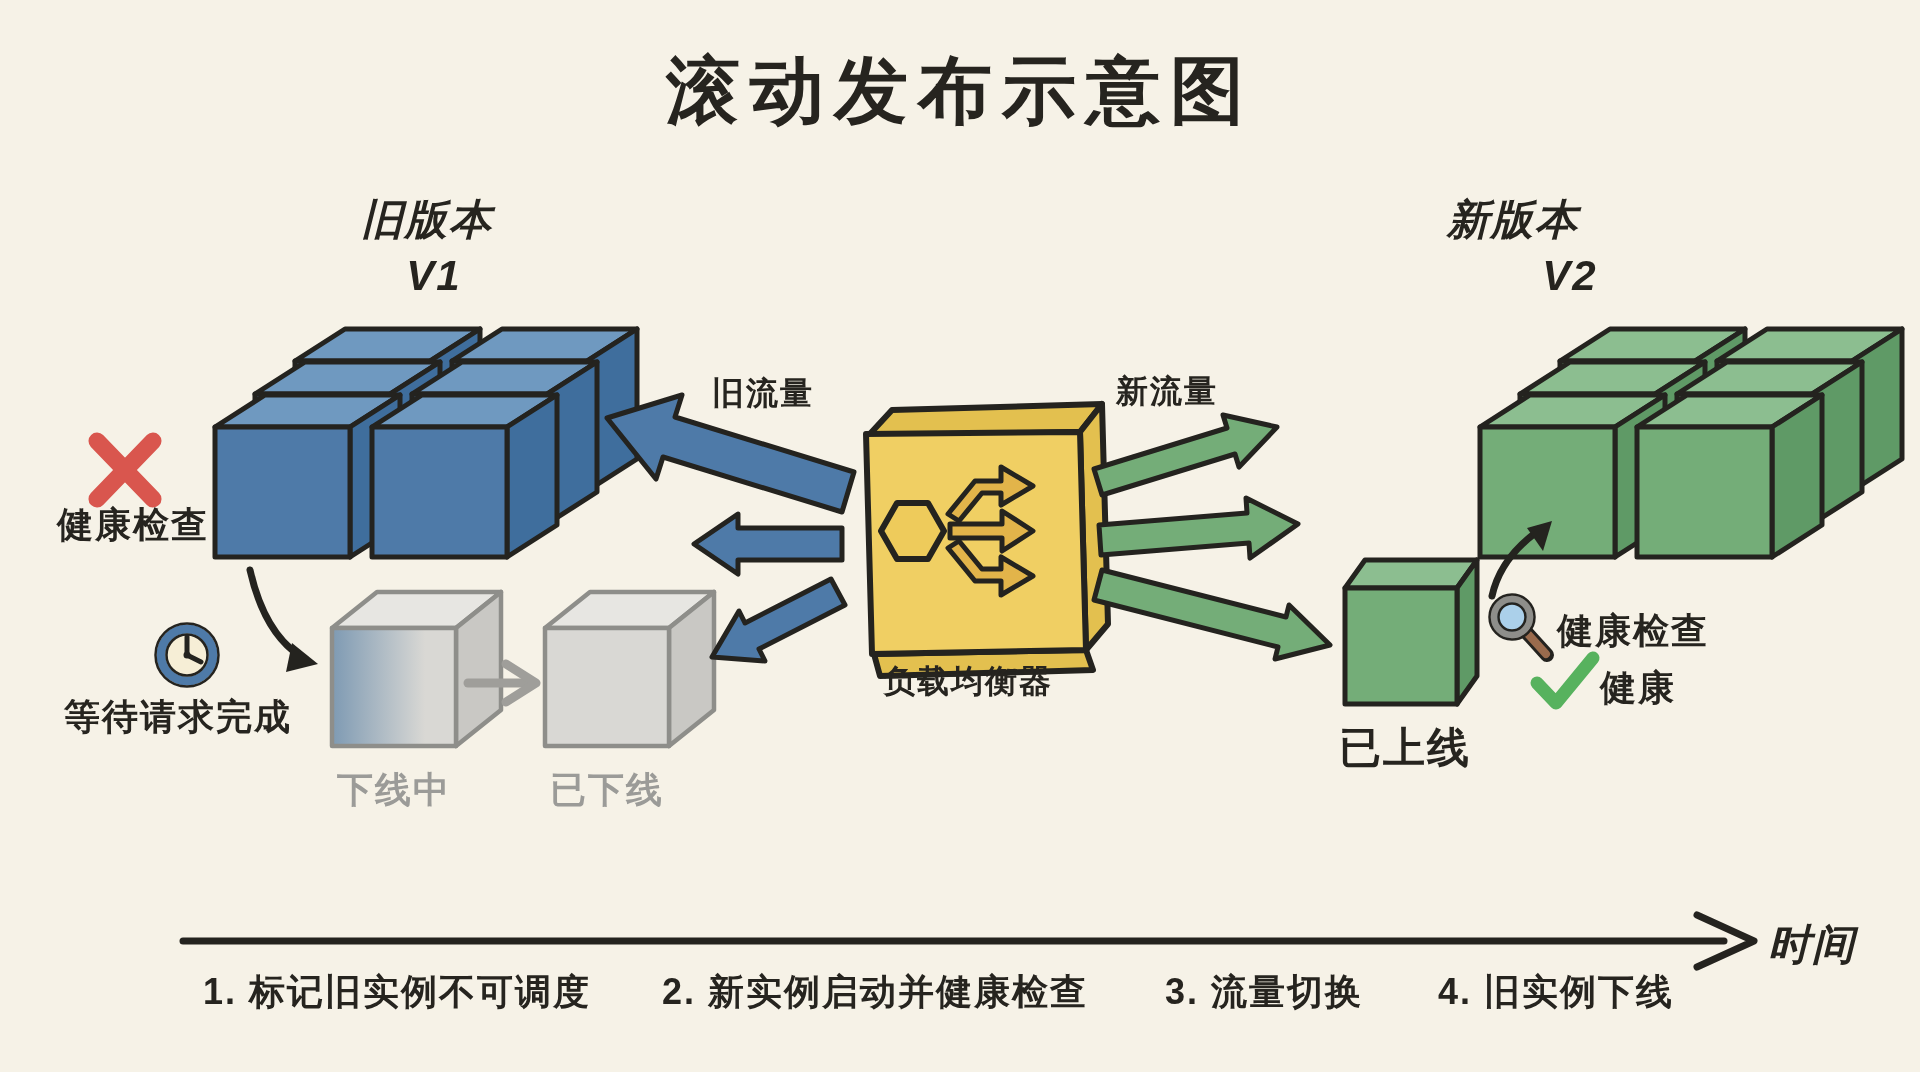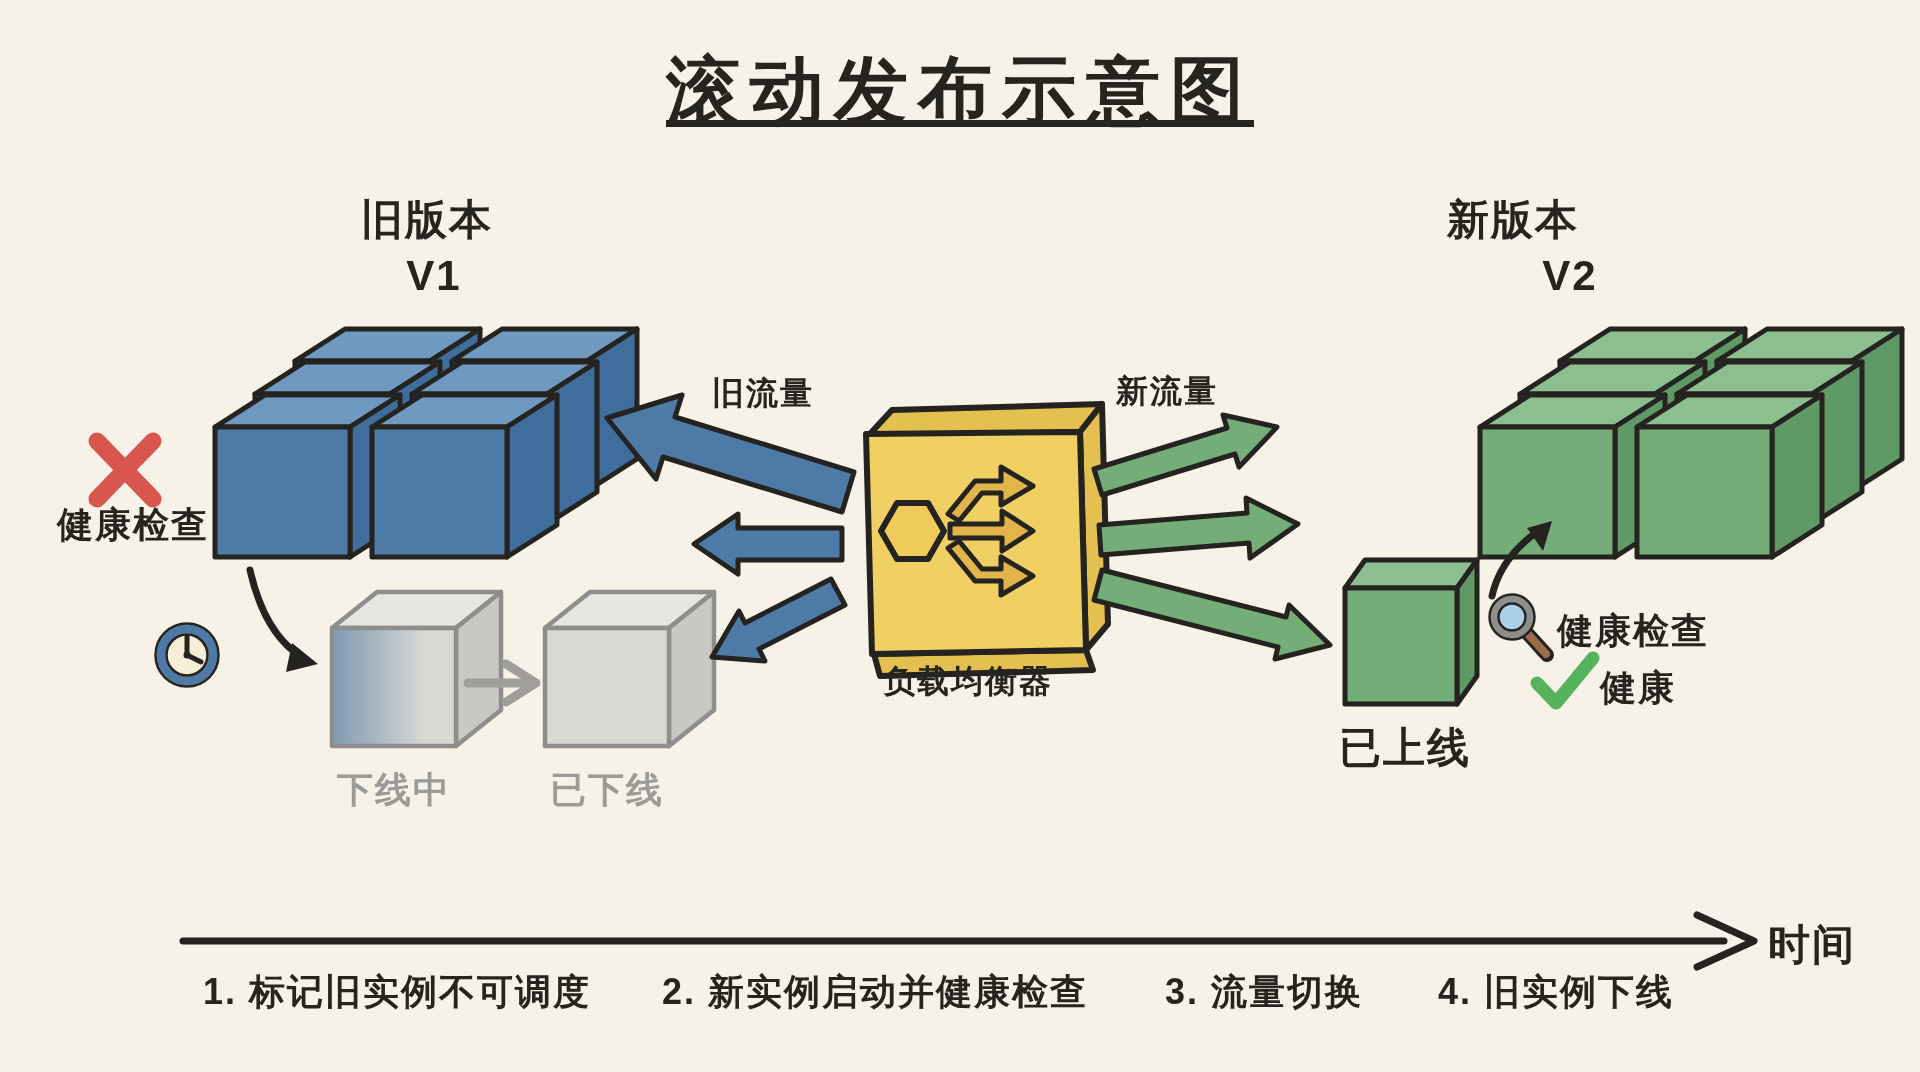--- a/index.html
+++ b/index.html
@@ -6,22 +6,22 @@
   .stage{
     position:relative;width:1920px;height:1072px;overflow:hidden;
     background:var(--background,#f6f2e7);
     font-family:"Liberation Sans","DejaVu Sans",sans-serif;
   }
   .stage svg{position:absolute;left:0;top:0;}
   .lbl{
     position:absolute;transform:translateX(-50%);
     white-space:nowrap;color:#26241f;font-weight:700;letter-spacing:2px;
   }
-  .title{font-size:74px;letter-spacing:10px;text-decoration:underline;}
-  .f42{font-size:42px;}
+  .title{font-size:74px;letter-spacing:10px;}
+  .f42{font-size:42px;font-style:italic;}
   .f40{font-size:32px;}
   .f38{font-size:42px;}
   .f36{font-size:36px;}
   .muted{color:var(--muted-text,#9b9b98);}
   .steps .lbl{font-weight:700;}
   
   .cu-blue{--face:var(--old-version-blue,#4e7aa8);--topf:#6f99c0;--sidef:#3f6e9d;}
   .cu-green{--face:var(--new-version-green,#74ad78);--topf:#8cbe90;--sidef:#5f9a66;}
 </style>
 </head>
@@ -153,20 +153,21 @@
 <div class="lbl f42" style="left:427px;top:192px;">旧版本</div>
 <div class="lbl f42" style="left:434px;top:252px;">V1</div>
 <div class="lbl f42" style="left:1513px;top:192px;">新版本</div>
 <div class="lbl f42" style="left:1570px;top:252px;">V2</div>
 
 <div class="lbl f40" style="left:763px;top:372px;">旧流量</div>
 <div class="lbl f40" style="left:1167px;top:370px;">新流量</div>
 <div class="lbl f40" style="left:968px;top:660px;">负载均衡器</div>
 
 <div class="lbl f36" style="left:133px;top:501px;">健康检查</div>
+<div class="lbl f36" style="left:178px;top:693px;">等待请求完成</div>
 <div class="lbl f36 muted" style="left:394px;top:766px;">下线中</div>
 <div class="lbl f36 muted" style="left:607px;top:766px;">已下线</div>
 
 <div class="lbl f38" style="left:1405px;top:720px;">已上线</div>
 <div class="lbl f36" style="left:1633px;top:607px;">健康检查</div>
 <div class="lbl f36" style="left:1638px;top:664px;">健康</div>
 
 <div class="lbl f42" style="left:1812px;top:917px;">时间</div>
 
 <div class="steps">

